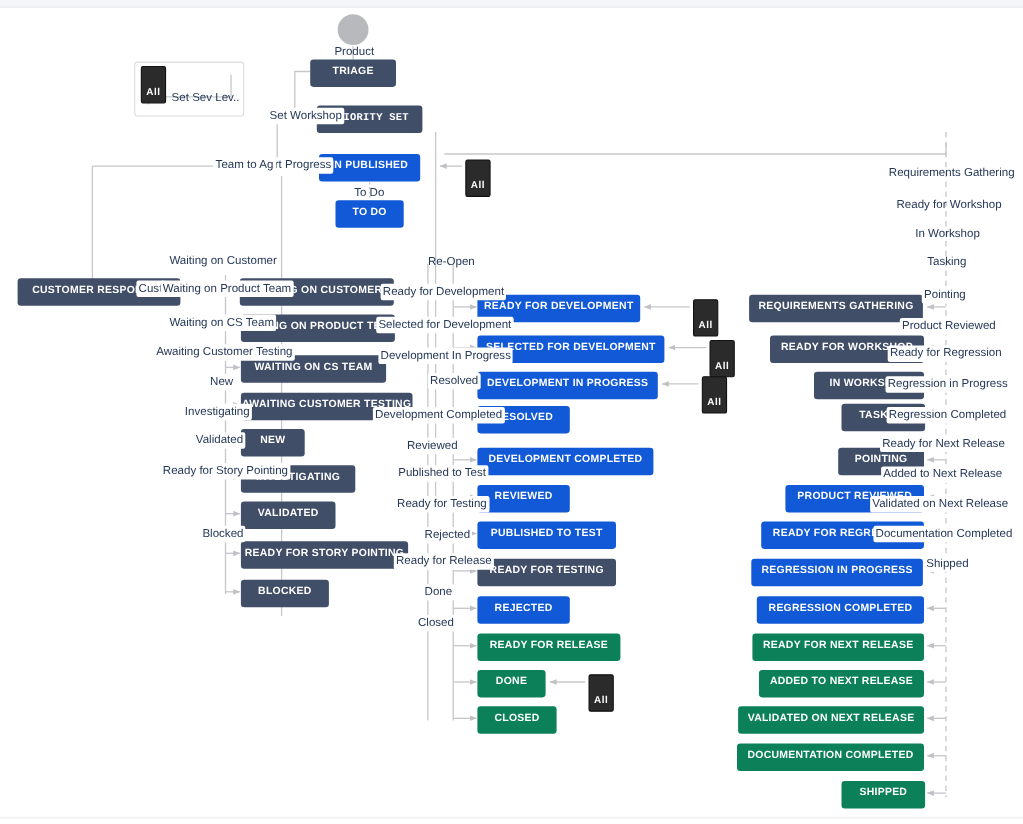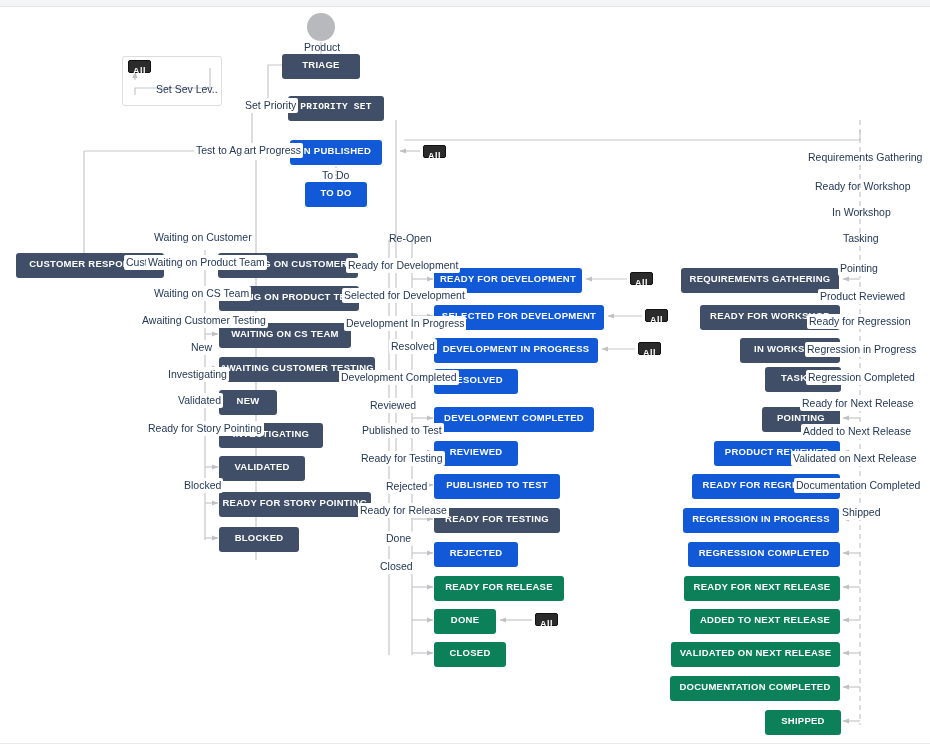--- a/index.html
+++ b/index.html
@@ -58,21 +58,21 @@
     box-sizing:border-box;
     border-radius:2px;
   }
   .elabel.noplate{background:transparent;}
 
   
   .allbadge{
     position:absolute;
     height:13px;
     line-height:12px;
-    padding:4px 4px;
+    padding:16px 4px;
     background:#2b2b2b;
     color:#ffffff;
     font-size:9px;
     font-weight:bold;
     border-radius:2px;
     border:1px solid #111;
     box-sizing:border-box;
     letter-spacing:.5px;
   }
 
@@ -209,23 +209,23 @@
       <div class="node n-blue" style="left: 683px; top: 508px; width: 156px;">REGRESSION IN PROGRESS</div>
       <div class="node n-blue" style="left: 688px; top: 542px; width: 152px;">REGRESSION COMPLETED</div>
       <div class="node n-green" style="left: 684px; top: 576px; width: 156px;">READY FOR NEXT RELEASE</div>
       <div class="node n-green" style="left: 690px; top: 609px; width: 150px;">ADDED TO NEXT RELEASE</div>
       <div class="node n-green" style="left: 671px; top: 642px; width: 169px;">VALIDATED ON NEXT RELEASE</div>
       <div class="node n-green" style="left: 670px; top: 676px; width: 170px;">DOCUMENTATION COMPLETED</div>
       <div class="node n-green" style="left: 765px; top: 710px; width: 76px;">SHIPPED</div>
     </div>
   <div id="labels-layer">
       <div class="elabel noplate" style="left: 302px; top: 40px;">Product</div>
-      <div class="elabel" style="left: 243px; top: 98px;">Set Priority</div>
+      <div class="elabel" style="left: 243px; top: 98px;">Set Workshop</div>
       <div class="elabel" style="left: 232px; top: 143px;">Start Progress</div>
-      <div class="elabel" style="left: 194px; top: 143px;">Test to Ag</div>
+      <div class="elabel" style="left: 194px; top: 143px;">Team to Ag</div>
       <div class="elabel noplate" style="left: 320px; top: 168px;">To Do</div>
       <div class="elabel noplate" style="left: 152px; top: 230px;">Waiting on Customer</div>
       <div class="elabel" style="left: 124px; top: 255px;">Cust</div>
       <div class="elabel" style="left: 146px; top: 255px;">Waiting on Product Team</div>
       <div class="elabel" style="left: 152px; top: 286px;">Waiting on CS Team</div>
       <div class="elabel" style="left: 140px; top: 313px;">Awaiting Customer Testing</div>
       <div class="elabel" style="left: 189px; top: 340px;">New</div>
       <div class="elabel" style="left: 166px; top: 367px;">Investigating</div>
       <div class="elabel" style="left: 176px; top: 393px;">Validated</div>
       <div class="elabel" style="left: 146px; top: 421px;">Ready for Story Pointing</div>

